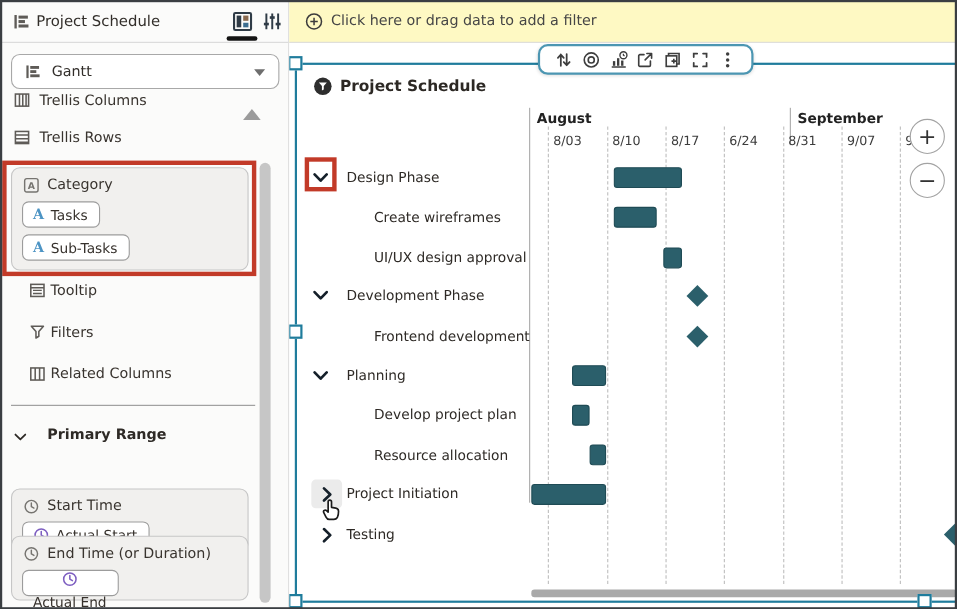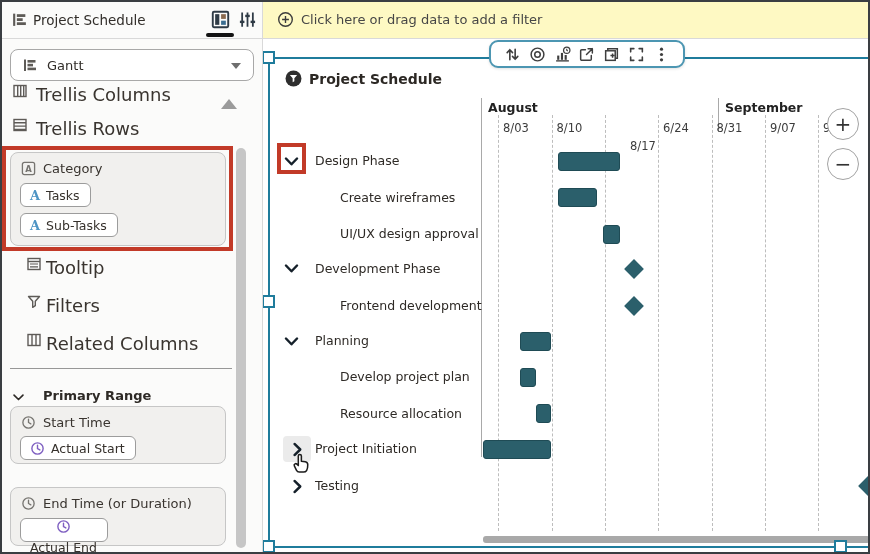--- a/index.html
+++ b/index.html
@@ -16,21 +16,21 @@
   .tab1 { left:211px; } .tab2 { left:238px; }
   .tab-indicator { position:absolute; left:206px; top:33px; width:28px; height:4px; background:#141414; border-radius:3px; }
 
   .viz-select { position:absolute; left:10px; top:49px; width:244px; height:32px; background:#fff; border:1px solid #A8A8A8; border-radius:8px; z-index:3; display:flex; align-items:center; cursor:pointer; }
   .viz-select .vicon { width:16px; height:16px; margin-left:11px; }
   .viz-select .vlabel { margin-left:9px; font-size:13px; color:#322E2A; }
   .caret { position:absolute; right:12px; top:13px; width:0; height:0; border-left:5px solid transparent; border-right:5px solid transparent; border-top:6px solid #6e6e6e; }
 
   .p-item { position:absolute; height:20px; cursor:pointer; }
   .p-item .pi-icon { position:absolute; top:1px; width:16px; height:16px; }
-  .p-item .pi-label { position:absolute; top:2px; font-size:18px; color:#39342F; white-space:nowrap; }
+  .p-item .pi-label { position:absolute; top:2px; font-size:13px; color:#39342F; white-space:nowrap; }
   .tri-up { position:absolute; left:221px; top:99px; width:0; height:0; border-left:8px solid transparent; border-right:8px solid transparent; border-bottom:10px solid #9B9B9B; cursor:pointer; }
 
   .red-box { position:absolute; border:4px solid #C23A28; z-index:4; pointer-events:none; }
   .cat-red { left:2px; top:146px; width:231px; height:105px; }
 
   .card { position:absolute; left:10px; width:216px; background:#F1F0EE; border:1px solid #C6C6C6; border-radius:8px; }
   .card-head { position:absolute; left:10px; top:8px; display:flex; align-items:center; gap:7px; }
   .card-head .ch-label { font-size:13px; color:#39342F; white-space:nowrap; }
   .pill { position:absolute; left:9px; height:24px; background:#fff; border:1px solid #9C9C9C; border-radius:6px; display:flex; align-items:center; gap:6px; padding:0 10px 0 9px; cursor:pointer; width:max-content; }
   .pill .pl { font-size:12.5px; color:#36312C; white-space:nowrap; }
@@ -184,21 +184,21 @@
 
     <div class="divider"></div>
 
     <div class="prim-head">
       <span style="width:13px;height:13px;"><svg width="100%" height="100%" viewBox="0 0 16 16" fill="none" xmlns="http://www.w3.org/2000/svg">
             <path d="M2.5 5l5.5 5.5L13.5 5" stroke="#2E2A26" stroke-width="2" stroke-linecap="round" stroke-linejoin="round"></path>
           </svg></span>
       <span class="ph-label">Primary Range</span>
     </div>
 
-    <div class="card" style="top:406px;height:58px;">
+    <div class="card" style="top:444px;height:58px;">
       <div class="card-head">
         <span style="width:15px;height:15px;"><svg width="100%" height="100%" viewBox="0 0 16 16" fill="none" xmlns="http://www.w3.org/2000/svg">
               <circle cx="8" cy="8" r="6" stroke="#767470" stroke-width="1.4"></circle>
               <path d="M8 4.5V8l2.5 1.5" stroke="#767470" stroke-width="1.4" stroke-linecap="round"></path>
             </svg></span>
         <span class="ch-label">Start Time</span>
       </div>
       <div class="pill" style="top:29px;">
         <span style="width:15px;height:15px;"><svg width="100%" height="100%" viewBox="0 0 16 16" fill="none" xmlns="http://www.w3.org/2000/svg">
               <circle cx="8" cy="8" r="6" stroke="#7E5FC1" stroke-width="1.5"></circle>
@@ -295,21 +295,21 @@
     <div id="axis">
         <div class="month-sep" style="left: 218px; top: 59px; height: 359px;"></div>
         <div class="month-label" style="left: 225px;">August</div>
         <div class="month-sep" style="left: 455px; top: 59px; height: 34px;"></div>
         <div class="month-label" style="left: 462px;">September</div>
         <div class="gridline" style="left: 235px;"></div>
         <div class="tick-label" style="left: 240px;">8/03</div>
         <div class="gridline" style="left: 288.5px;"></div>
         <div class="tick-label" style="left: 293.5px;">8/10</div>
         <div class="gridline" style="left: 342px;"></div>
-        <div class="tick-label" style="left: 367px; margin-top: 18px;">8/17</div>
+        <div class="tick-label" style="left: 347px;">8/17</div>
         <div class="gridline" style="left: 395px;"></div>
         <div class="tick-label" style="left: 400px;">6/24</div>
         <div class="gridline" style="left: 448.5px;"></div>
         <div class="tick-label" style="left: 453.5px;">8/31</div>
         <div class="gridline" style="left: 502px;"></div>
         <div class="tick-label" style="left: 507px;">9/07</div>
         <div class="gridline" style="left: 555px;"></div>
         <div class="tick-label" style="left: 560px;">9/14</div>
       </div>
     <div id="rows">

